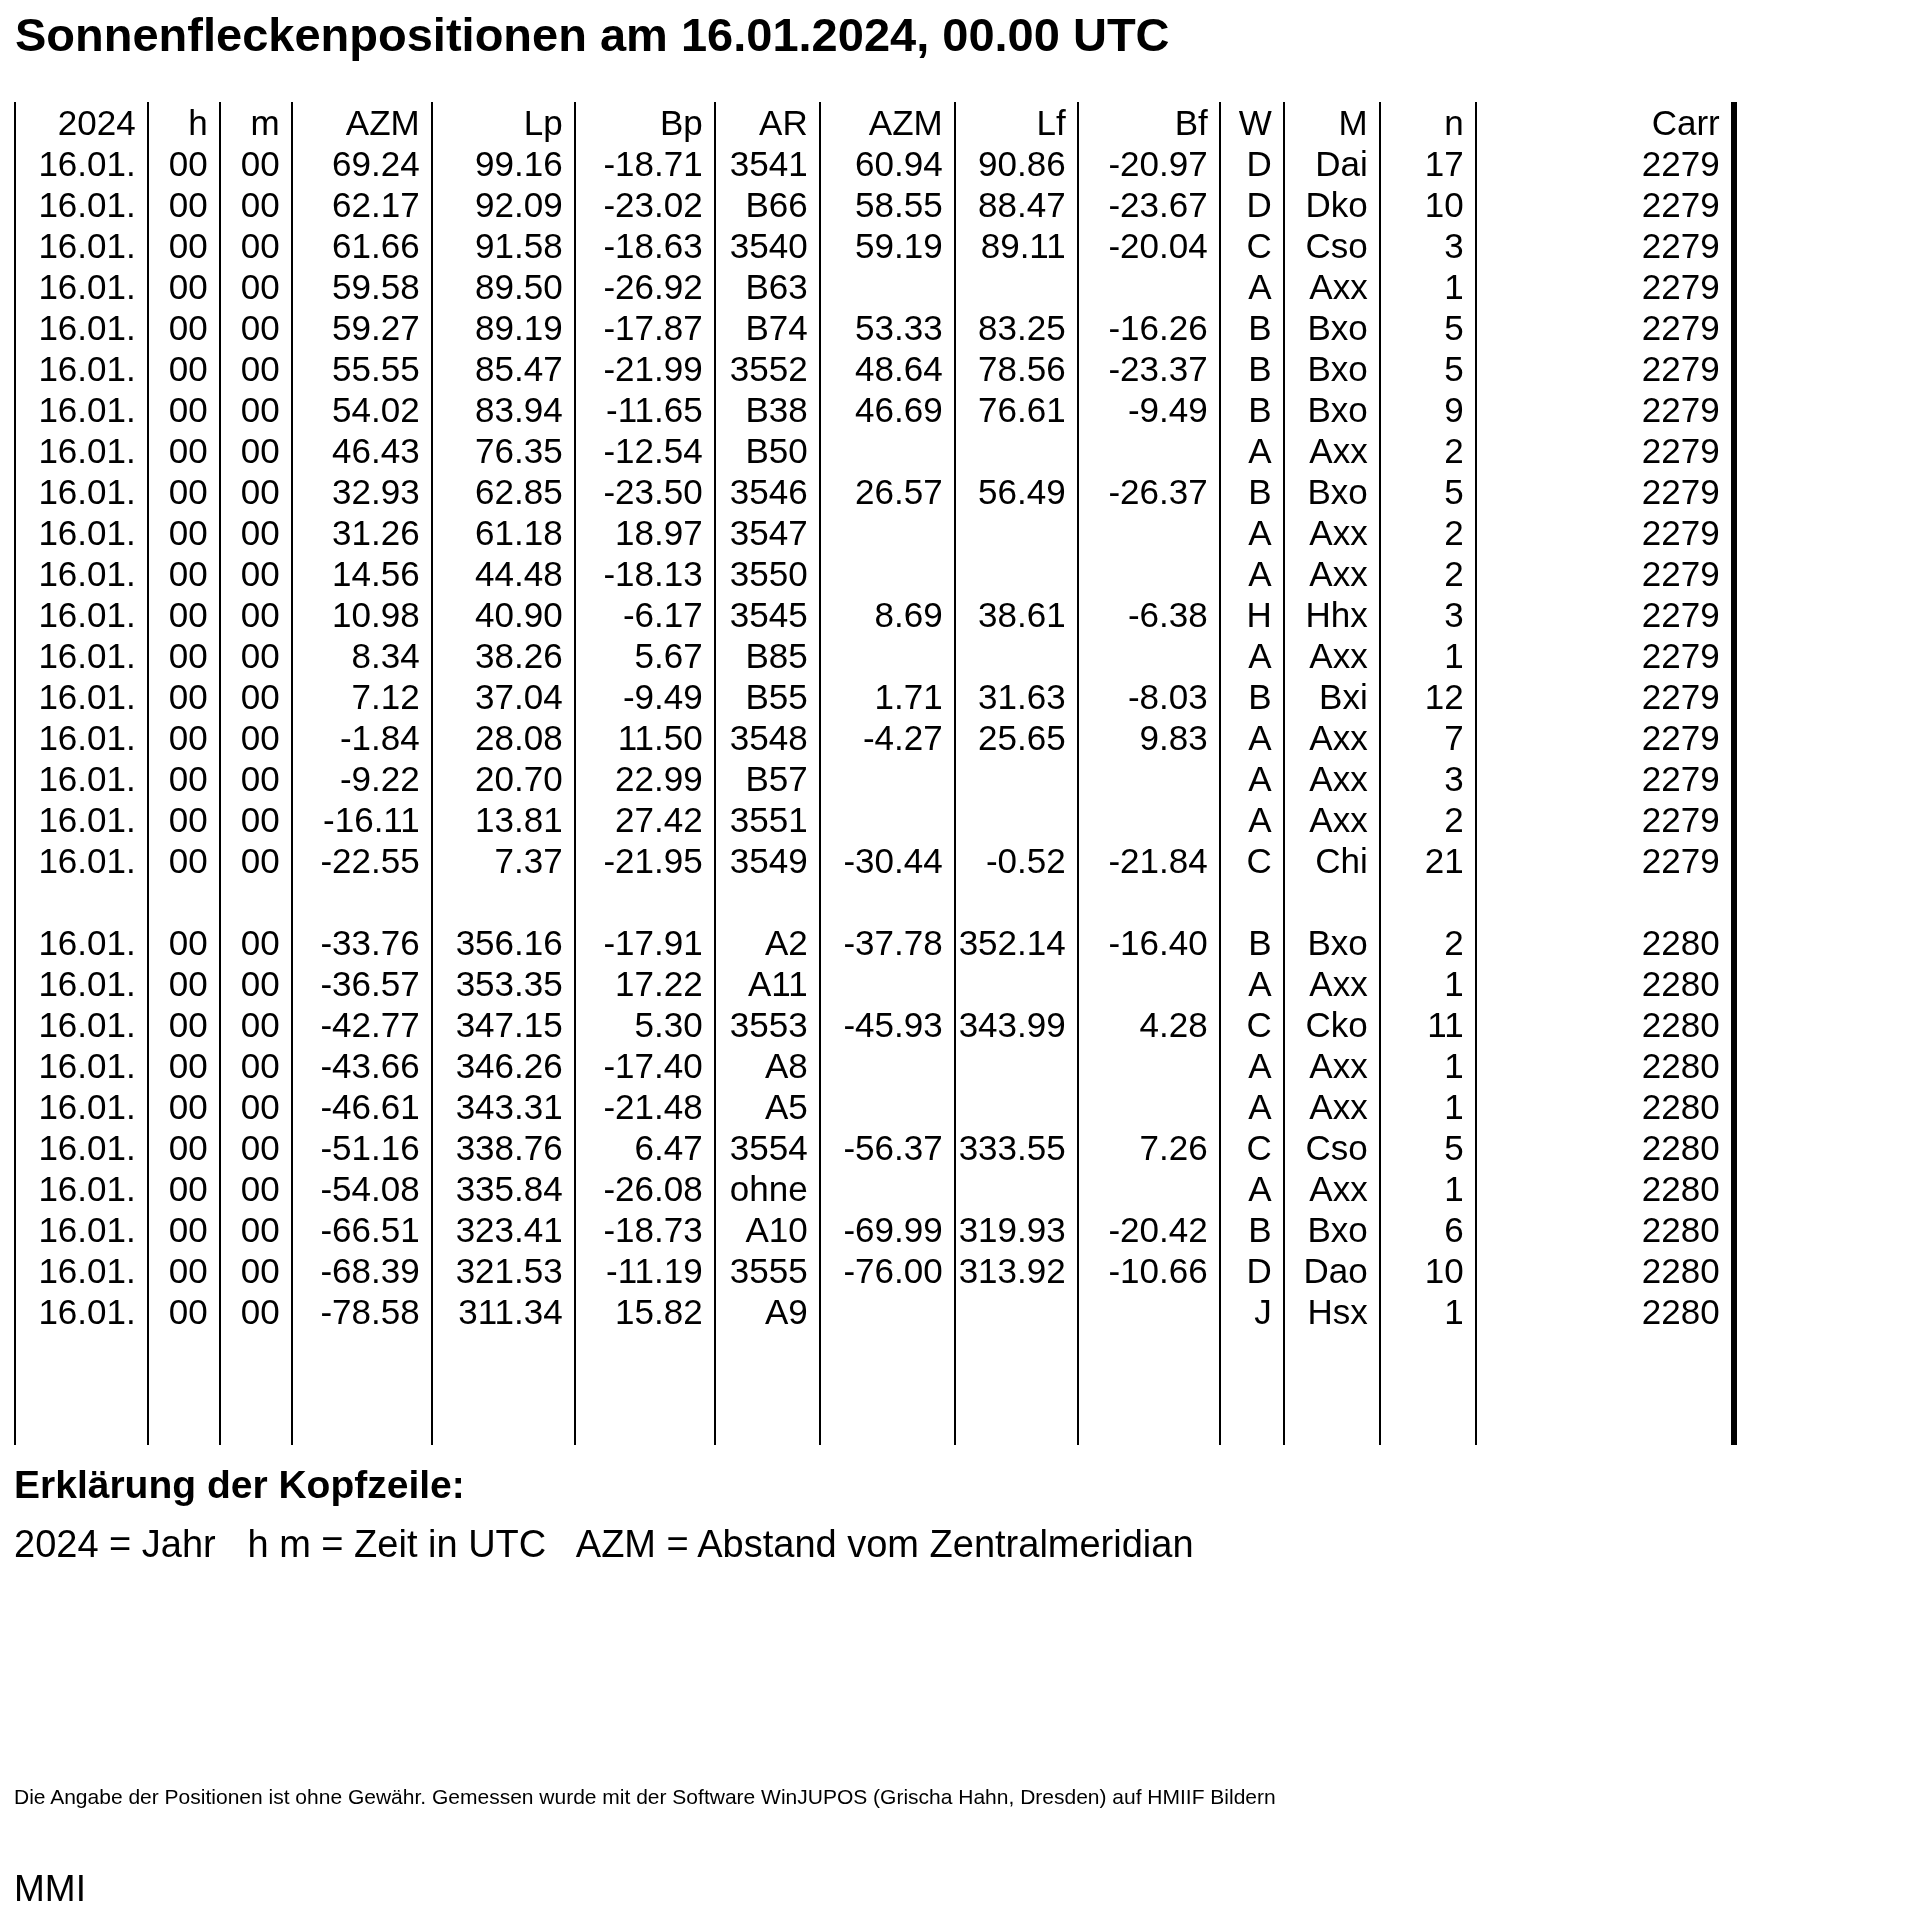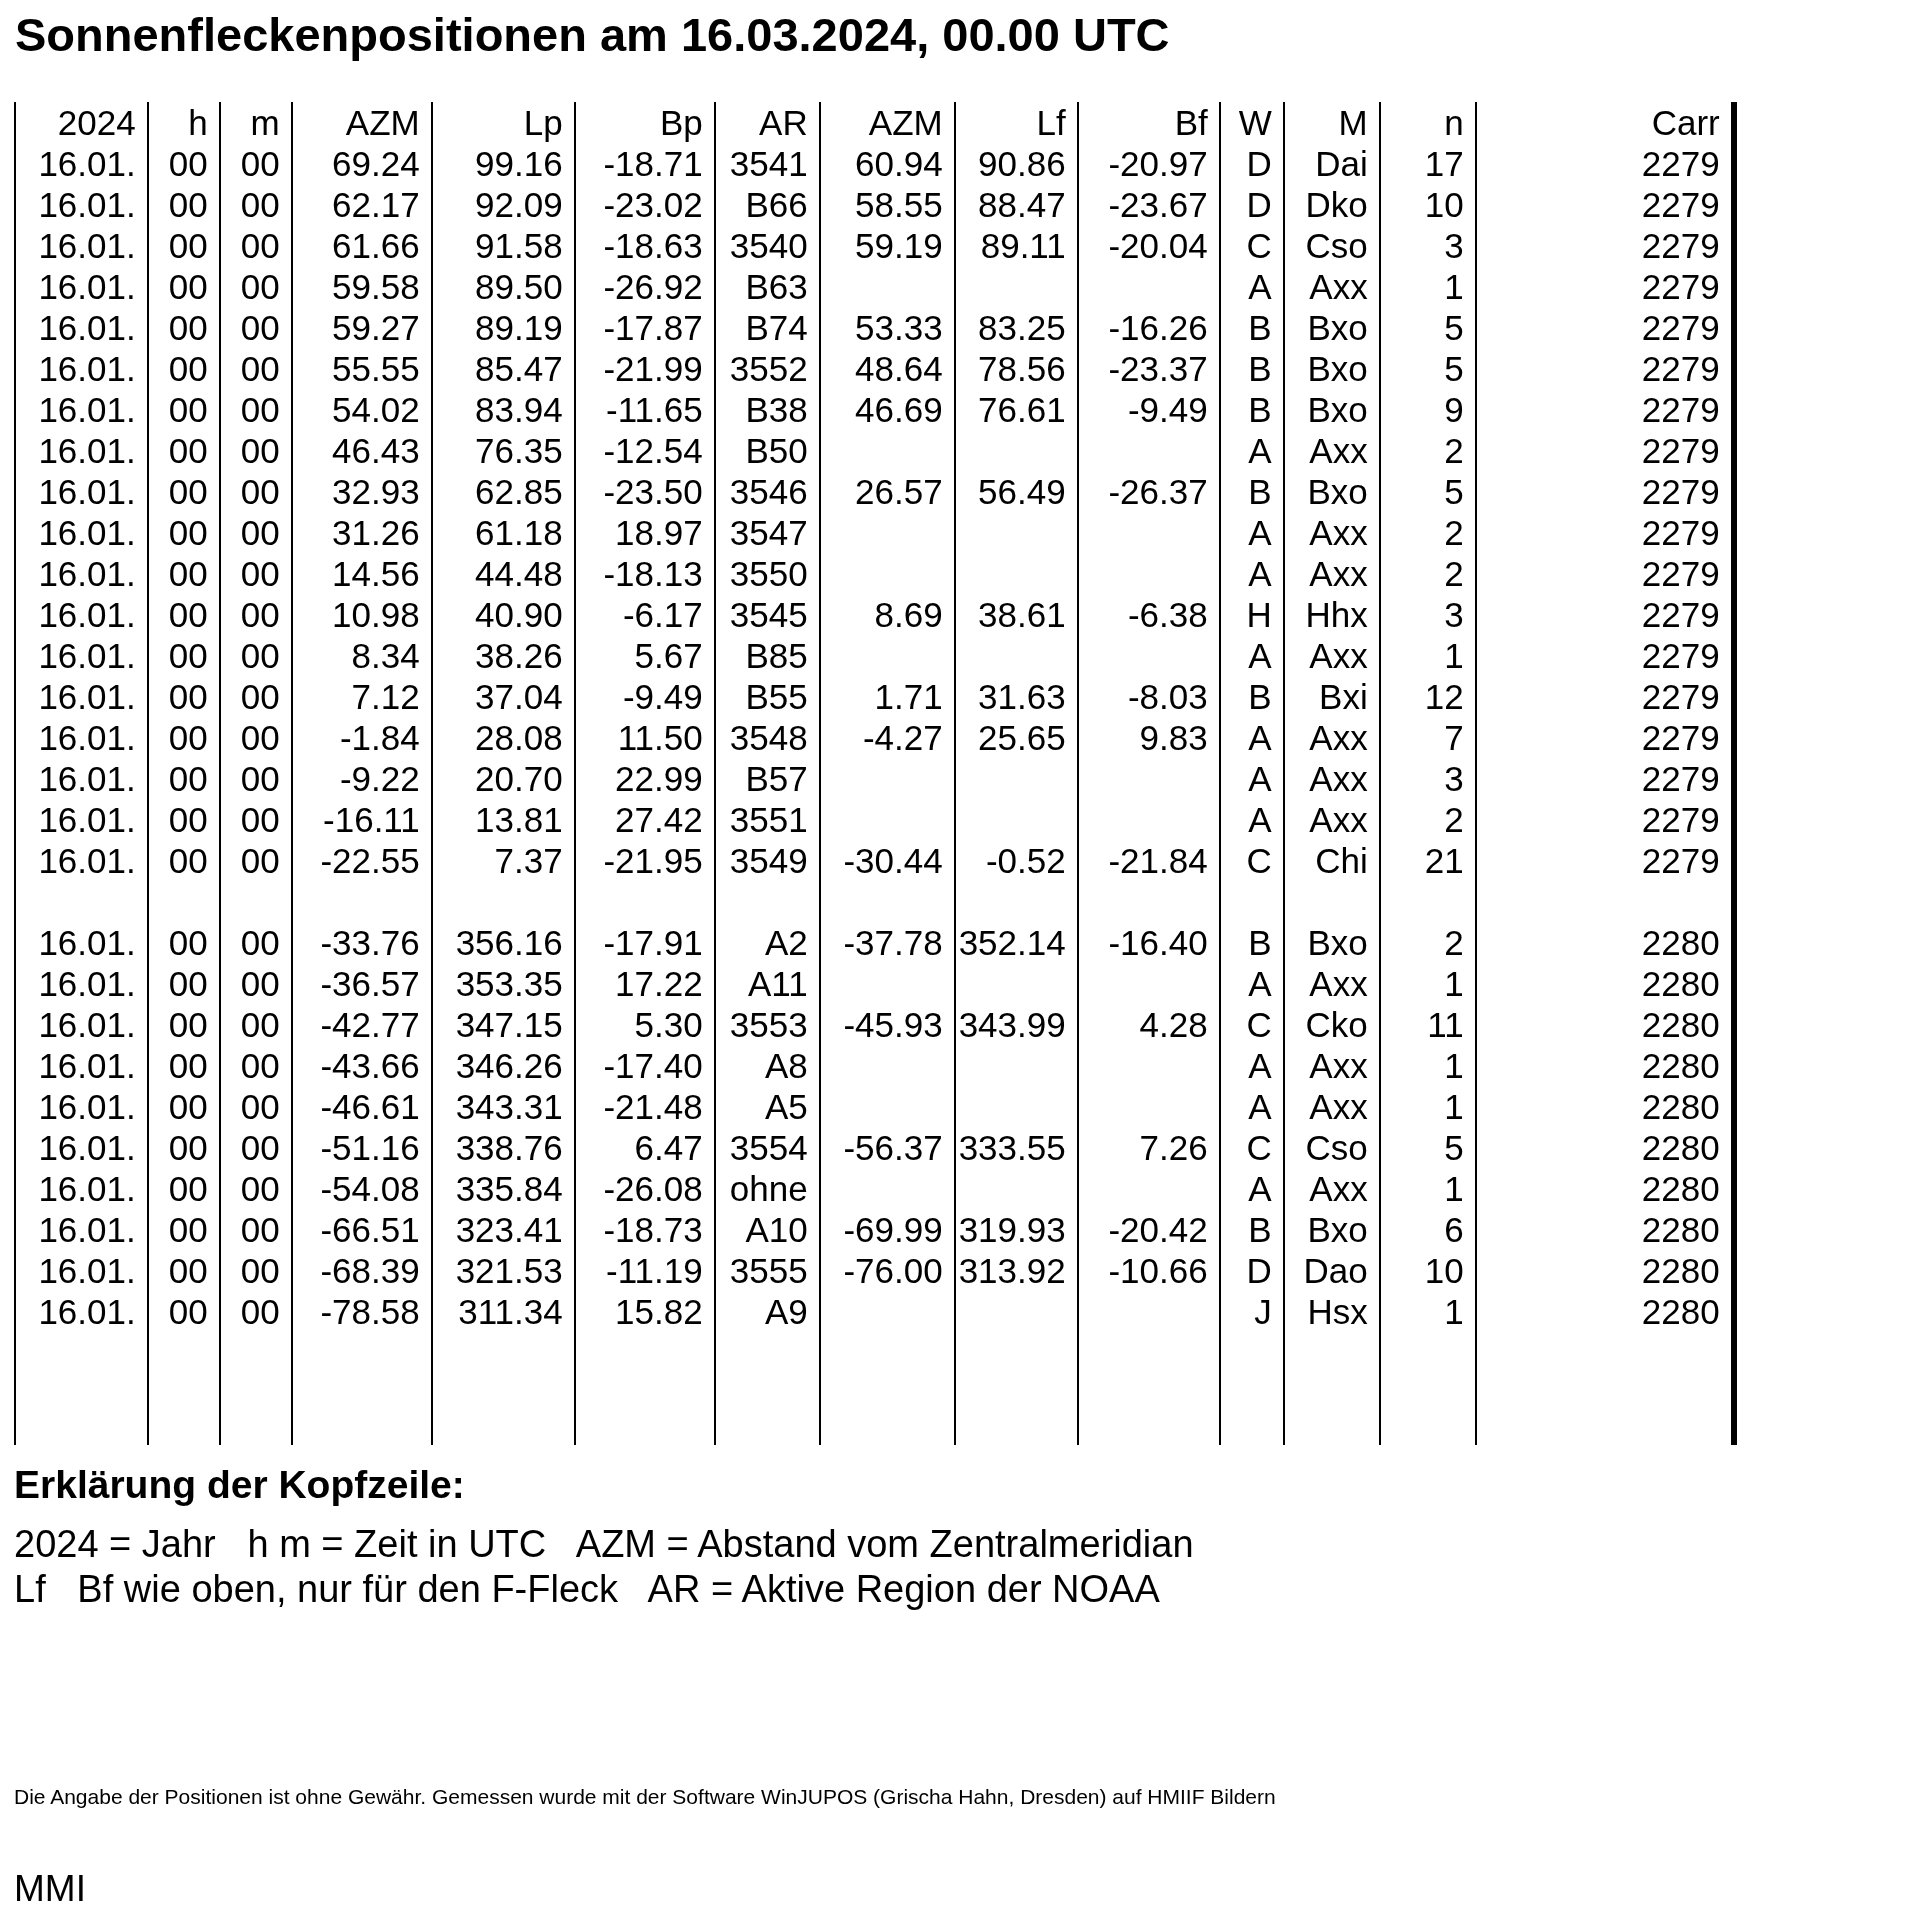--- a/index.html
+++ b/index.html
@@ -37,21 +37,21 @@
   .notes { position:absolute; left:14px; top:1776px; font-size:21px; }
   .note-line { height:41px; line-height:41px; white-space:pre; }
   .signature {
     position:absolute; left:14px; top:1866px;
     font-size:37px; line-height:45px; white-space:pre;
   }
 </style>
 </head>
 <body>
 
-<div class="title">Sonnenfleckenpositionen am 16.03.2024, 00.00 UTC</div>
+<div class="title">Sonnenfleckenpositionen am 16.01.2024, 00.00 UTC</div>
 
 <div class="table" id="sun-table">
     <div class="row"><div class="cell hdr">2024</div><div class="cell hdr">h</div><div class="cell hdr">m</div><div class="cell hdr">AZM</div><div class="cell hdr">Lp</div><div class="cell hdr">Bp</div><div class="cell hdr">AR</div><div class="cell hdr">AZM</div><div class="cell hdr">Lf</div><div class="cell hdr">Bf</div><div class="cell hdr">W</div><div class="cell hdr">M</div><div class="cell hdr">n</div><div class="cell hdr lastcol">Carr</div></div>
     <div class="row"><div class="cell">16.01.</div><div class="cell">00</div><div class="cell">00</div><div class="cell">69.24</div><div class="cell">99.16</div><div class="cell">-18.71</div><div class="cell">3541</div><div class="cell">60.94</div><div class="cell">90.86</div><div class="cell">-20.97</div><div class="cell">D</div><div class="cell">Dai</div><div class="cell">17</div><div class="cell lastcol">2279</div></div>
     <div class="row"><div class="cell">16.01.</div><div class="cell">00</div><div class="cell">00</div><div class="cell">62.17</div><div class="cell">92.09</div><div class="cell">-23.02</div><div class="cell">B66</div><div class="cell">58.55</div><div class="cell">88.47</div><div class="cell">-23.67</div><div class="cell">D</div><div class="cell">Dko</div><div class="cell">10</div><div class="cell lastcol">2279</div></div>
     <div class="row"><div class="cell">16.01.</div><div class="cell">00</div><div class="cell">00</div><div class="cell">61.66</div><div class="cell">91.58</div><div class="cell">-18.63</div><div class="cell">3540</div><div class="cell">59.19</div><div class="cell">89.11</div><div class="cell">-20.04</div><div class="cell">C</div><div class="cell">Cso</div><div class="cell">3</div><div class="cell lastcol">2279</div></div>
     <div class="row"><div class="cell">16.01.</div><div class="cell">00</div><div class="cell">00</div><div class="cell">59.58</div><div class="cell">89.50</div><div class="cell">-26.92</div><div class="cell">B63</div><div class="cell"></div><div class="cell"></div><div class="cell"></div><div class="cell">A</div><div class="cell">Axx</div><div class="cell">1</div><div class="cell lastcol">2279</div></div>
     <div class="row"><div class="cell">16.01.</div><div class="cell">00</div><div class="cell">00</div><div class="cell">59.27</div><div class="cell">89.19</div><div class="cell">-17.87</div><div class="cell">B74</div><div class="cell">53.33</div><div class="cell">83.25</div><div class="cell">-16.26</div><div class="cell">B</div><div class="cell">Bxo</div><div class="cell">5</div><div class="cell lastcol">2279</div></div>
     <div class="row"><div class="cell">16.01.</div><div class="cell">00</div><div class="cell">00</div><div class="cell">55.55</div><div class="cell">85.47</div><div class="cell">-21.99</div><div class="cell">3552</div><div class="cell">48.64</div><div class="cell">78.56</div><div class="cell">-23.37</div><div class="cell">B</div><div class="cell">Bxo</div><div class="cell">5</div><div class="cell lastcol">2279</div></div>
     <div class="row"><div class="cell">16.01.</div><div class="cell">00</div><div class="cell">00</div><div class="cell">54.02</div><div class="cell">83.94</div><div class="cell">-11.65</div><div class="cell">B38</div><div class="cell">46.69</div><div class="cell">76.61</div><div class="cell">-9.49</div><div class="cell">B</div><div class="cell">Bxo</div><div class="cell">9</div><div class="cell lastcol">2279</div></div>
@@ -76,19 +76,18 @@
     <div class="row"><div class="cell">16.01.</div><div class="cell">00</div><div class="cell">00</div><div class="cell">-54.08</div><div class="cell">335.84</div><div class="cell">-26.08</div><div class="cell">ohne</div><div class="cell"></div><div class="cell"></div><div class="cell"></div><div class="cell">A</div><div class="cell">Axx</div><div class="cell">1</div><div class="cell lastcol">2280</div></div>
     <div class="row"><div class="cell">16.01.</div><div class="cell">00</div><div class="cell">00</div><div class="cell">-66.51</div><div class="cell">323.41</div><div class="cell">-18.73</div><div class="cell">A10</div><div class="cell">-69.99</div><div class="cell">319.93</div><div class="cell">-20.42</div><div class="cell">B</div><div class="cell">Bxo</div><div class="cell">6</div><div class="cell lastcol">2280</div></div>
     <div class="row"><div class="cell">16.01.</div><div class="cell">00</div><div class="cell">00</div><div class="cell">-68.39</div><div class="cell">321.53</div><div class="cell">-11.19</div><div class="cell">3555</div><div class="cell">-76.00</div><div class="cell">313.92</div><div class="cell">-10.66</div><div class="cell">D</div><div class="cell">Dao</div><div class="cell">10</div><div class="cell lastcol">2280</div></div>
     <div class="row"><div class="cell">16.01.</div><div class="cell">00</div><div class="cell">00</div><div class="cell">-78.58</div><div class="cell">311.34</div><div class="cell">15.82</div><div class="cell">A9</div><div class="cell"></div><div class="cell"></div><div class="cell"></div><div class="cell">J</div><div class="cell">Hsx</div><div class="cell">1</div><div class="cell lastcol">2280</div></div>
     <div class="row"><div class="cell filler"></div><div class="cell filler"></div><div class="cell filler"></div><div class="cell filler"></div><div class="cell filler"></div><div class="cell filler"></div><div class="cell filler"></div><div class="cell filler"></div><div class="cell filler"></div><div class="cell filler"></div><div class="cell filler"></div><div class="cell filler"></div><div class="cell filler"></div><div class="cell filler lastcol"></div></div>
   </div>
 
 <div class="legend-heading">Erklärung der Kopfzeile:</div>
 <div class="legend-lines" id="legend-lines">
     <div class="legend-line">2024 = Jahr   h m = Zeit in UTC   AZM = Abstand vom Zentralmeridian</div>
-    <div class="legend-line">Lf   Bf wie oben, nur für den F-Fleck   AR = Aktive Region der NOAA</div>
   </div>
 <div class="notes" id="note-lines">
     <div class="note-line">Die Angabe der Positionen ist ohne Gewähr. Gemessen wurde mit der Software WinJUPOS (Grischa Hahn, Dresden) auf HMIIF Bildern</div>
   </div>
 <div class="signature">MMI</div>
 
 
 </body></html>

